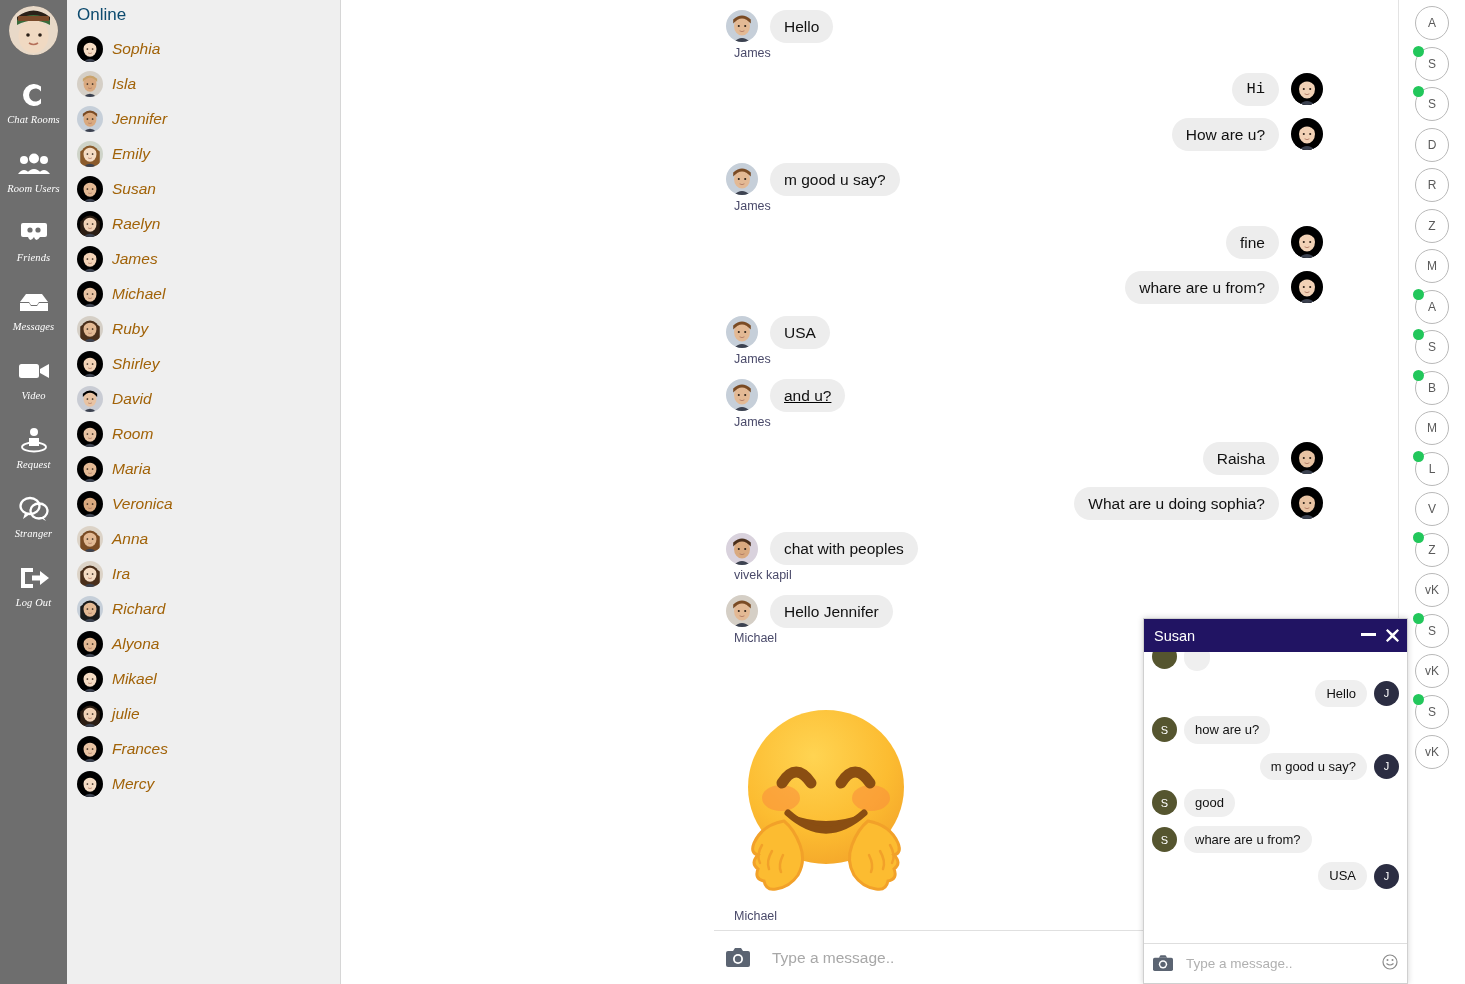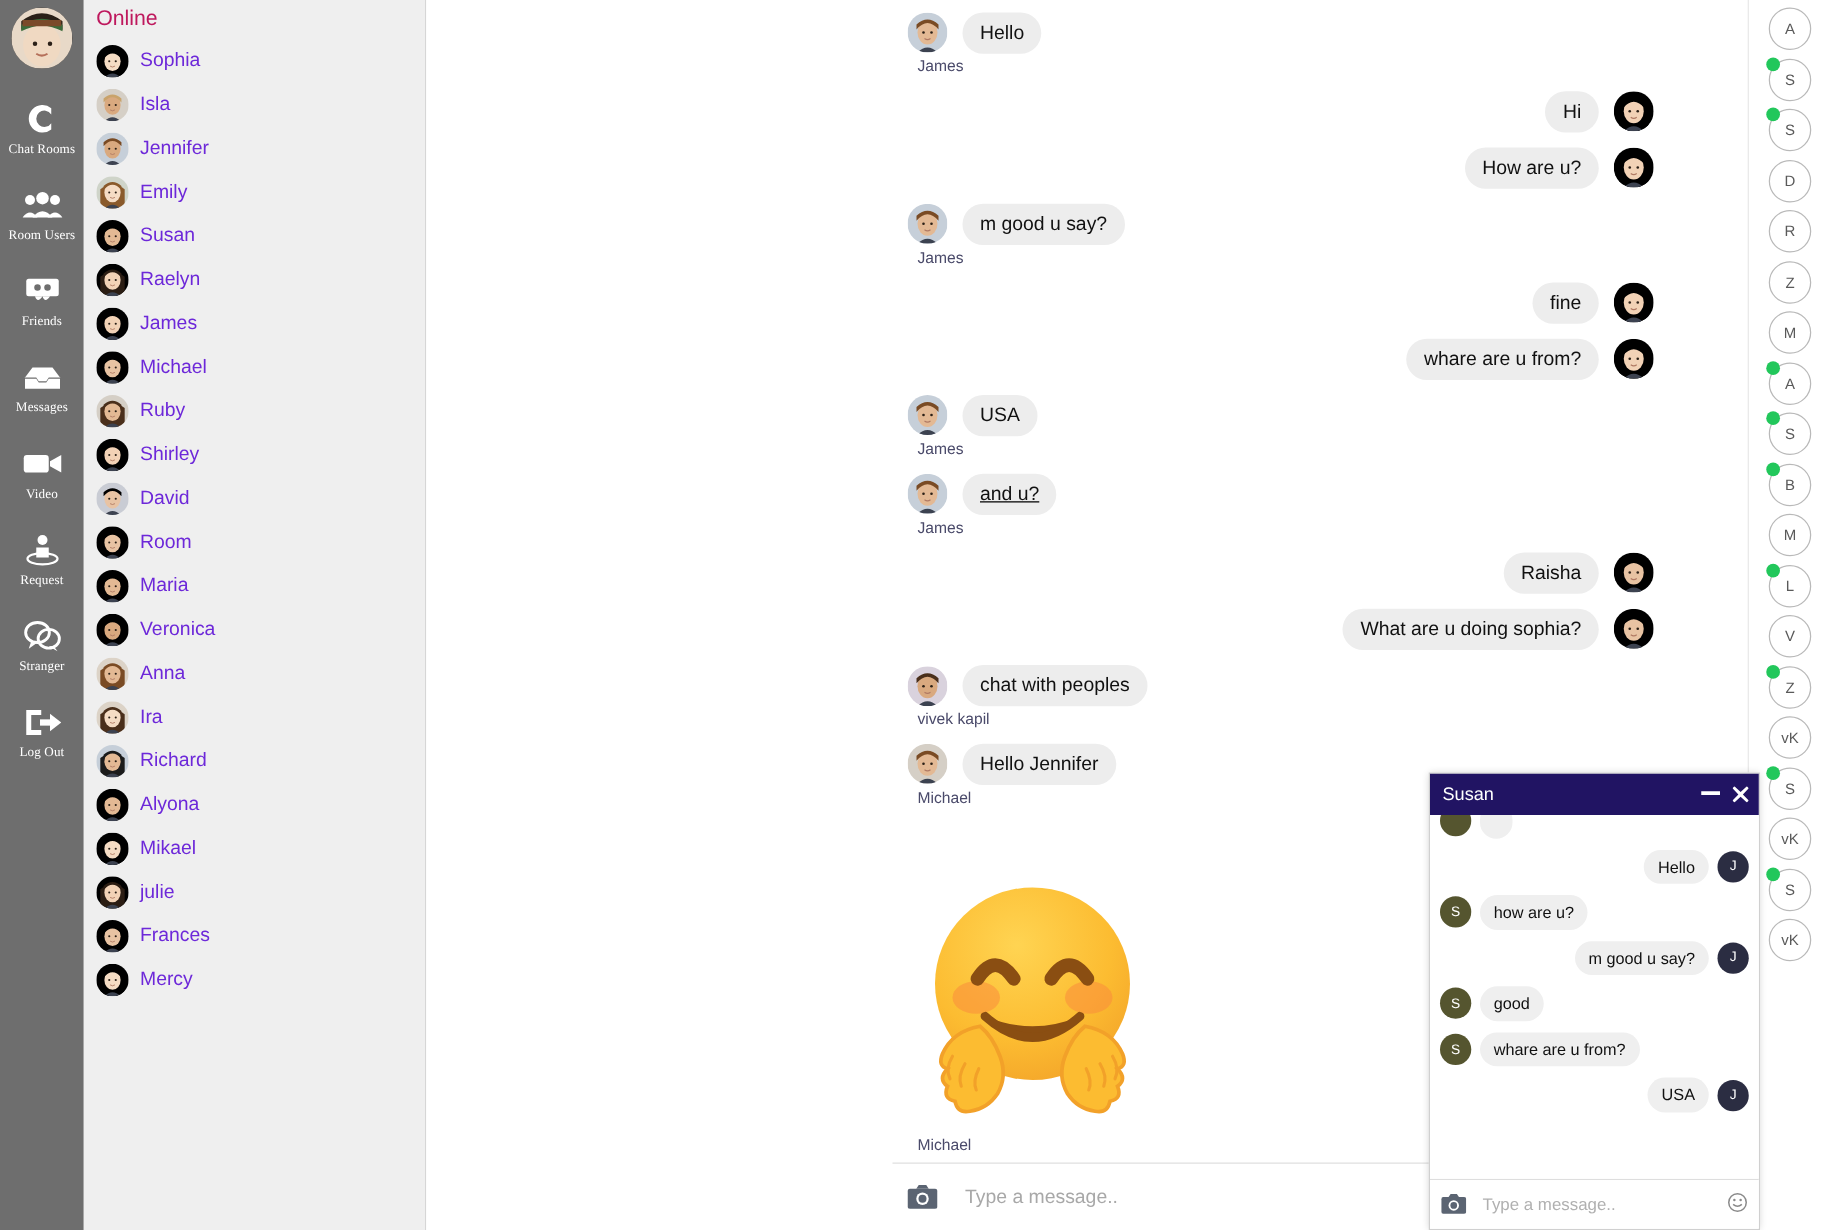--- a/index.html
+++ b/index.html
@@ -11,20 +11,21 @@
   }
   #app { position: relative; width: 1465px; height: 984px; display: flex; }
 
   
   .rail {
     width: 67px; min-width: 67px; height: 984px;
     background: #6e6e6e;
     display: flex; flex-direction: column; align-items: center;
     padding-top: 4px;
     overflow: hidden;
+    font-style: italic;
   }
   .rail-avatar {
     width: 49px; height: 49px; border-radius: 50%;
     margin-top: 2px; margin-bottom: 14px;
     overflow: hidden; flex-shrink: 0;
     position: relative;
     background: #2e2a28;
   }
   .rail-avatar svg { display:block; width:100%; height:100%; }
   .rail-item {
@@ -47,33 +48,33 @@
 
   
   .users-panel {
     width: 274px; min-width: 274px; height: 984px;
     background: #efefef;
     border-right: 1px solid #d6d6d6;
     overflow: hidden;
     position: relative;
   }
   .users-title {
-    font-size: 17px; color: #be185d; padding: 5px 0 6px 10px;
+    font-size: 17px; color: #0c4a6e; padding: 5px 0 6px 10px;
     font-weight: 400;
   }
   .user-row {
     display: flex; align-items: center;
     height: 35px; padding-left: 10px; cursor: pointer;
   }
   .u-av {
     width: 26px; height: 26px; border-radius: 50%;
     overflow: hidden; flex-shrink: 0; margin-right: 9px;
   }
   .u-av svg { display:block; width:100%; height:100%; }
-  .u-name { font-size: 15.5px; color: #6d28d9; }
+  .u-name { font-size: 15.5px; color: #a16207; font-style: italic; }
 
   
   .main {
     flex: 1; height: 984px; position: relative;
     background: #ffffff; overflow: hidden;
     display: flex; flex-direction: column;
   }
   .msg-scroll {
     flex: 1; position: relative; overflow: hidden;
     padding: 0 12px 0 0;
@@ -647,21 +648,21 @@
               <ellipse cx="20" cy="20" rx="10" ry="12" fill="#e3b994"></ellipse>
               <path d="M9 17 Q20 4 31 17 L31 12 Q20 2 9 12 Z" fill="#7a4b24"></path>
               <circle cx="16" cy="20" r="1.3" fill="#2a1f16"></circle>
               <circle cx="24" cy="20" r="1.3" fill="#2a1f16"></circle>
               <path d="M17 26 q3 2.2 6 0" stroke="#b07a64" stroke-width="1.1" fill="none"></path>
             </svg>
           </div>
           <div class="bubble">Hello</div>
           <div class="sender">James</div>
         </div>
-        <div class="msg msg-right" style="top: 73px;">
+        <div class="msg msg-right" style="top: 73px; font-family: Liberation Mono, monospace;">
           <div class="av">
             <svg viewBox="0 0 40 40">
               <rect width="40" height="40" fill="undefined"></rect>
               <path d="M5 40 L5 16 Q20 4 35 16 L35 40 Z" fill="undefined"></path>
               <path d="M10 40 q10-10 20 0 Z" fill="#3c4250"></path>
               <ellipse cx="20" cy="20" rx="10" ry="12" fill="#f2d2b6"></ellipse>
               <path d="M9 17 Q20 4 31 17 L31 12 Q20 2 9 12 Z" fill="undefined"></path>
               <circle cx="16" cy="20" r="1.3" fill="#2a1f16"></circle>
               <circle cx="24" cy="20" r="1.3" fill="#2a1f16"></circle>
               <path d="M17 26 q3 2.2 6 0" stroke="#b07a64" stroke-width="1.1" fill="none"></path>

